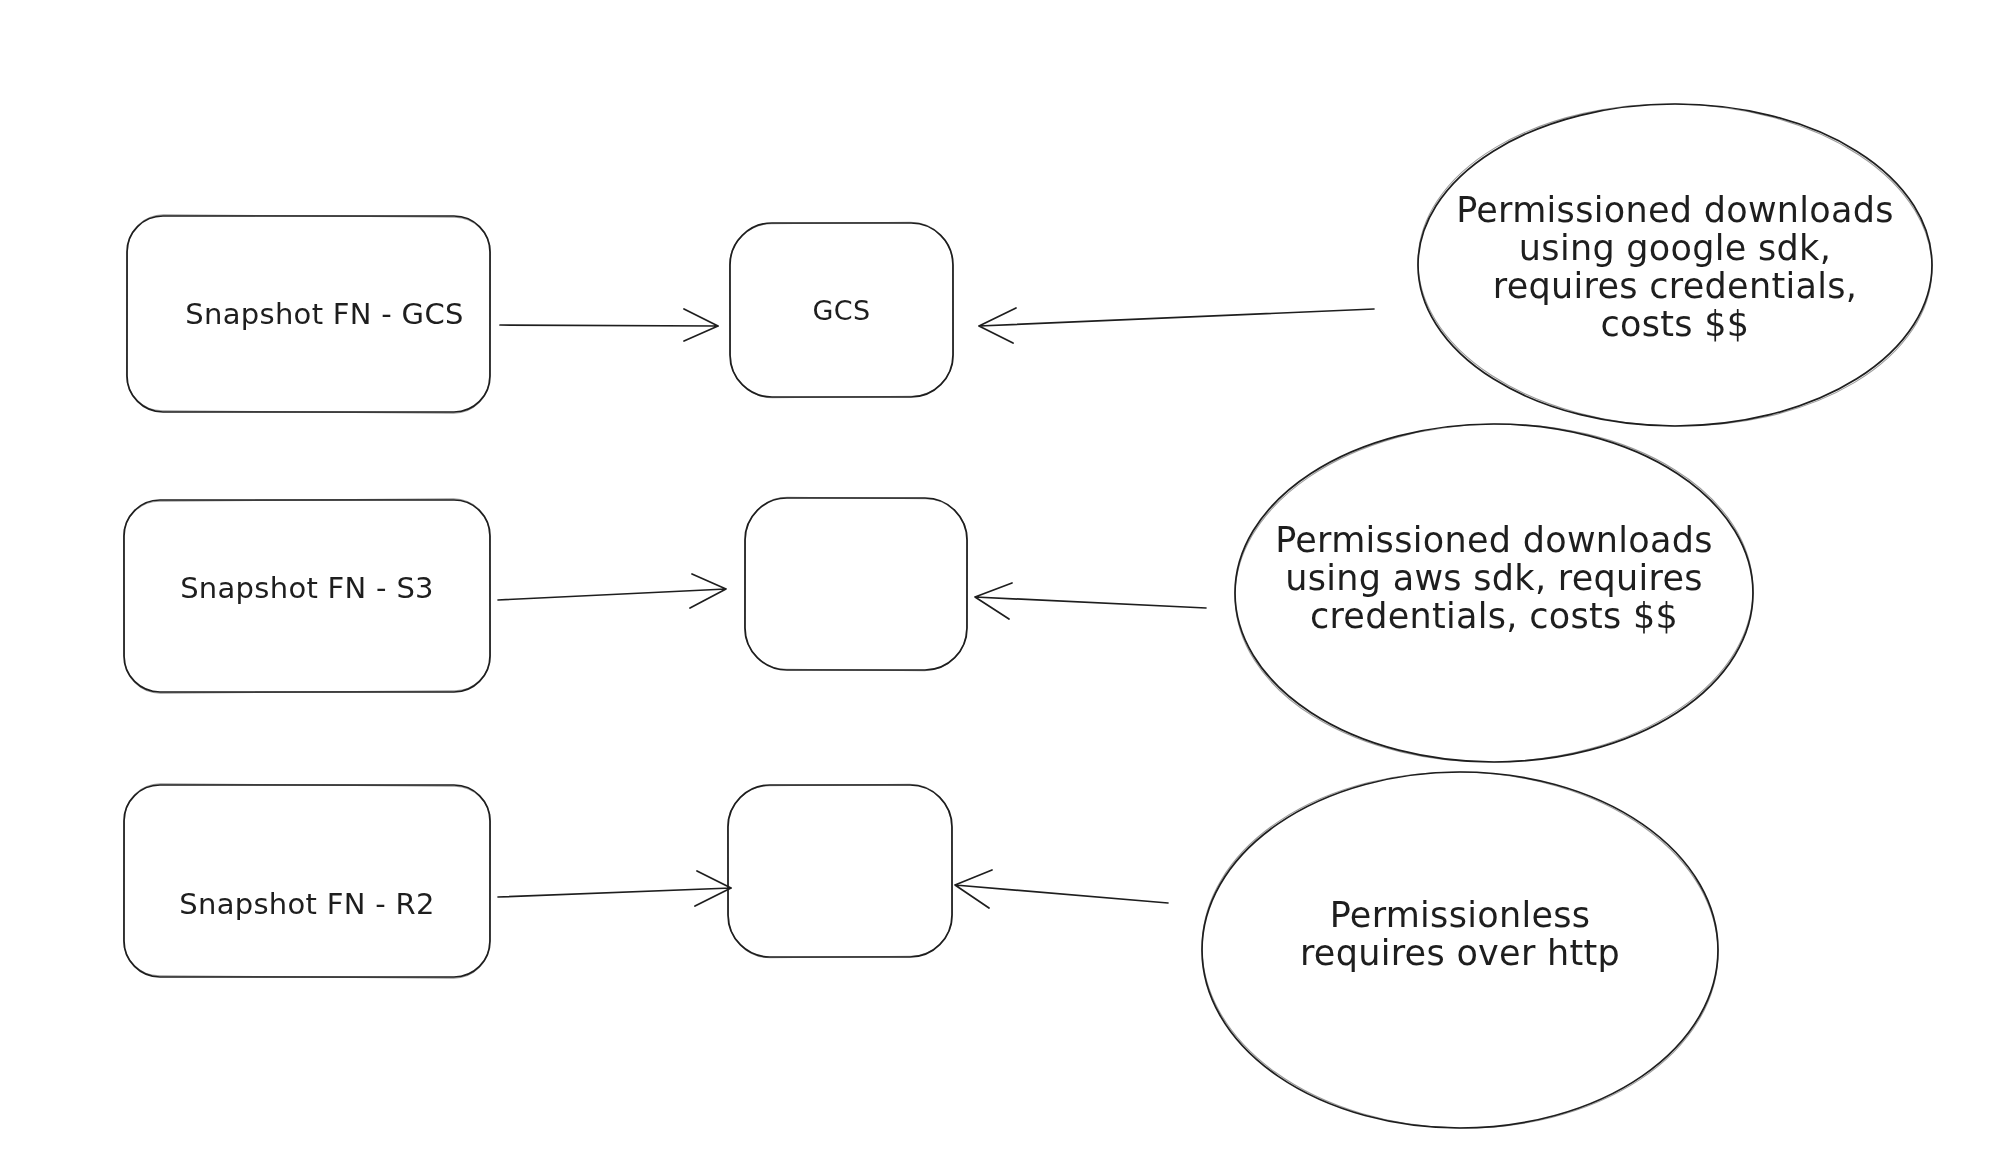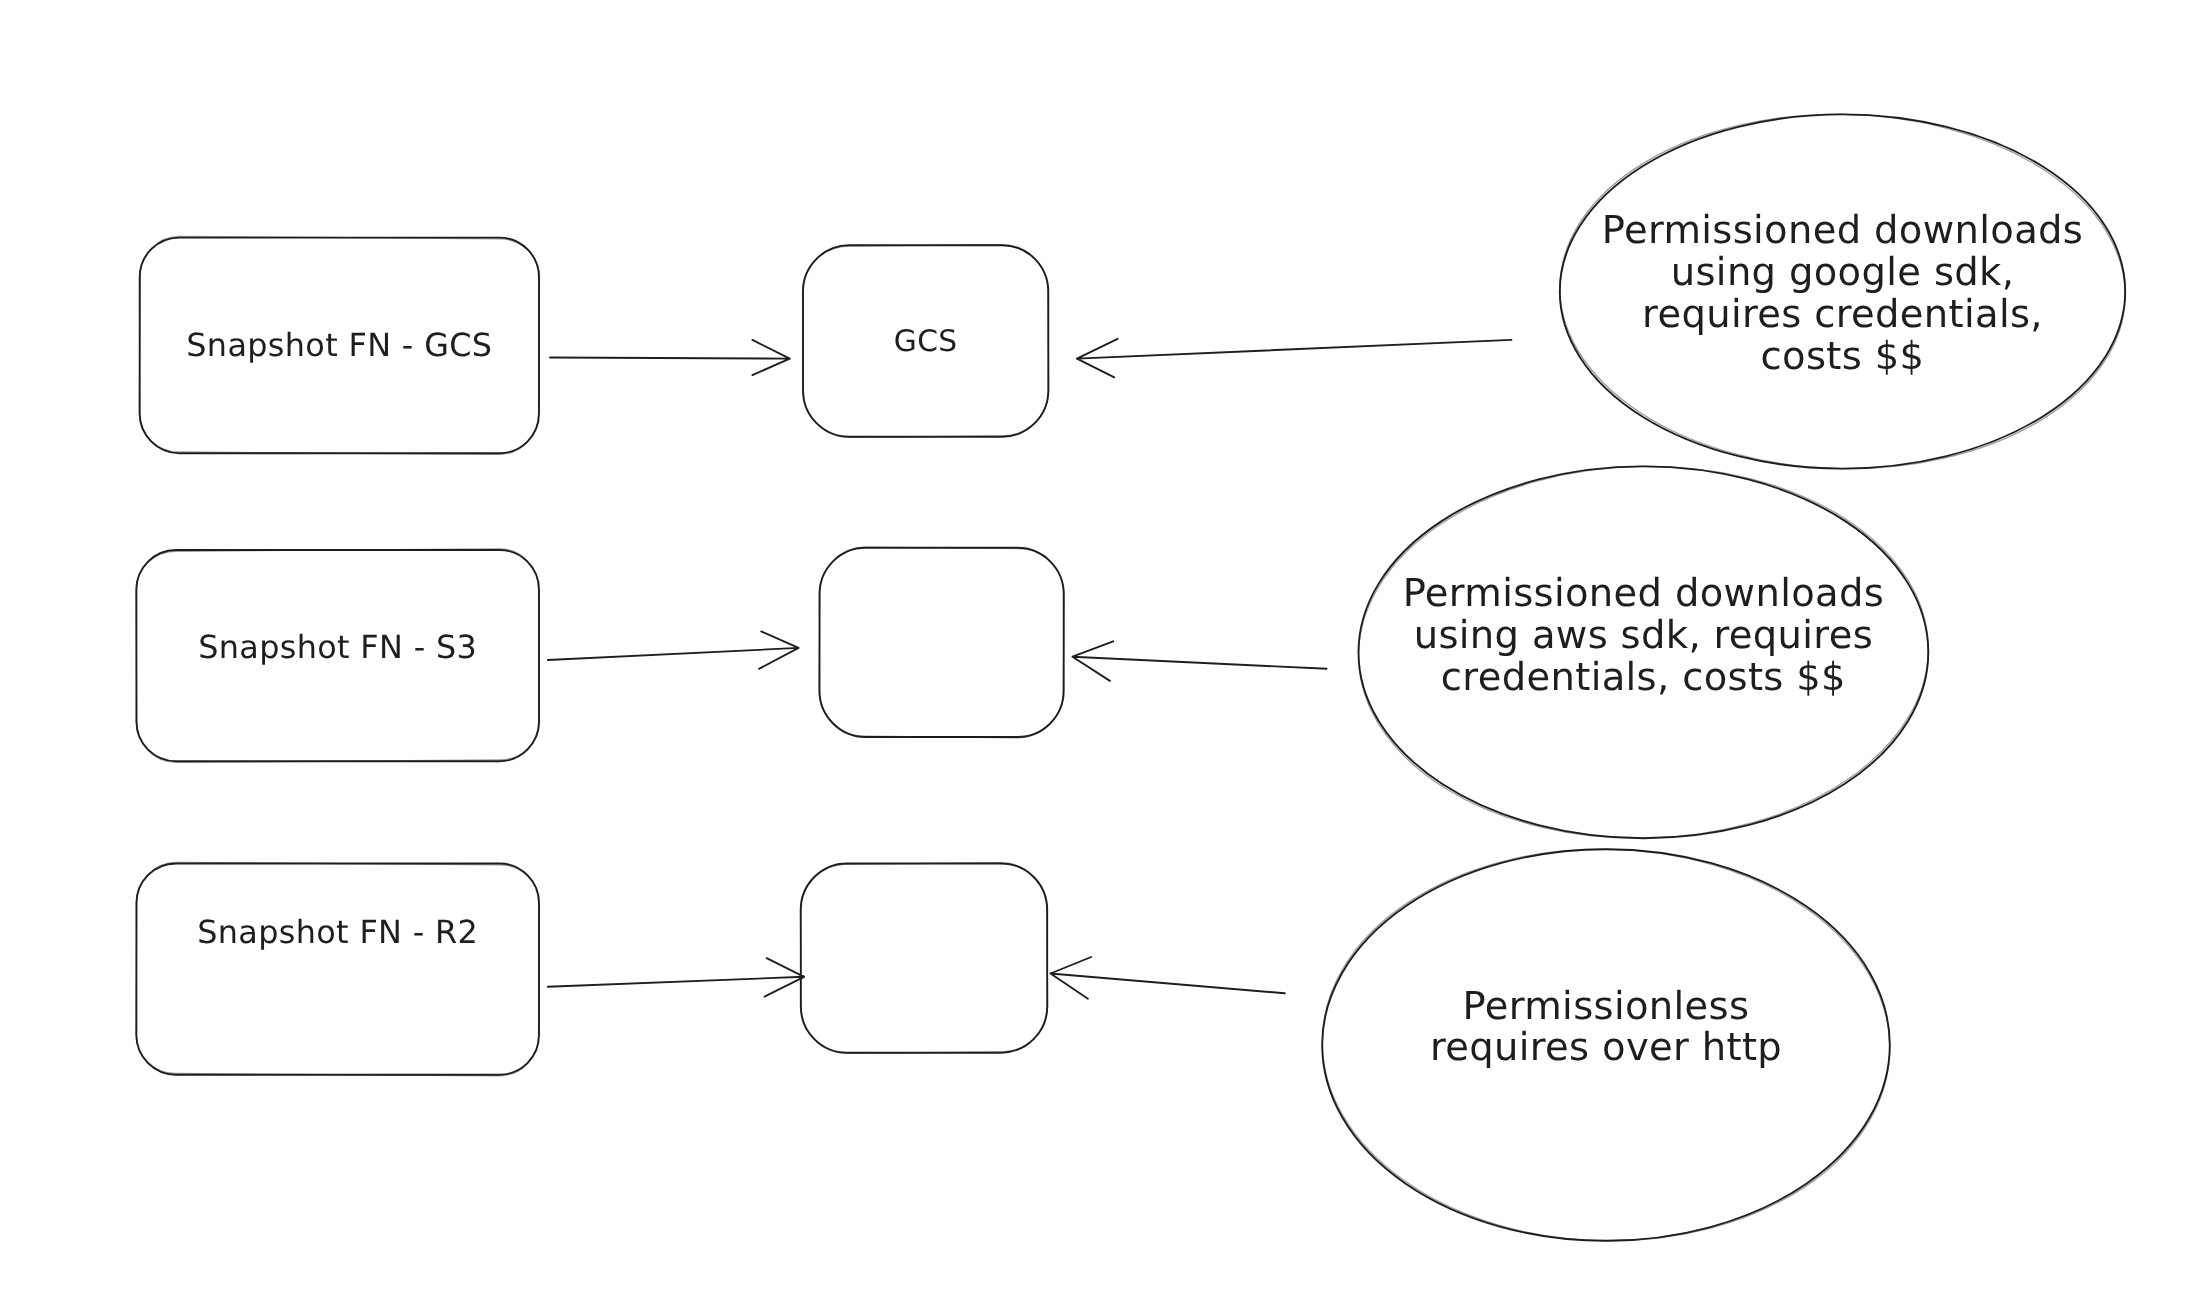--- a/index.html
+++ b/index.html
@@ -121,35 +121,35 @@
       <ellipse class="ghost" cx="1460" cy="950" rx="258" ry="178" transform="rotate(1.2 1460 950)"></ellipse>
     </g>
     <g>
       <path class="wire" d="M498 897 L731 888 M731 888 L697 871 M731 888 L695 906"></path>
     </g>
     <g>
       <path class="wire" d="M1168 903 L955 885 M955 885 L992 870 M955 885 L989 908"></path>
     </g>
   </svg>
 
-  <div class="label src-label" style="left:127px; top:216px; width:363px; height:196px;">Snapshot FN - GCS</div>
+  <div class="label src-label" style="left:127px; top:216px; width:363px; height:196px;padding-left:16px;">Snapshot FN - GCS</div>
   <div class="label store-label" style="left:730px; top:223px; width:223px; height:174px;">GCS</div>
   <div class="note" style="left:1435px; top:191px; width:480px;">
     <div class="line">Permissioned downloads</div>
     <div class="line">using google sdk,</div>
     <div class="line">requires credentials,</div>
     <div class="line">costs $$</div>
   </div>
 
   <div class="label src-label" style="left:124px; top:500px; width:366px; height:176px;">Snapshot FN - S3</div>
   <div class="note" style="left:1254px; top:521px; width:480px;">
     <div class="line">Permissioned downloads</div>
     <div class="line">using aws sdk, requires</div>
     <div class="line">credentials, costs $$</div>
   </div>
 
-  <div class="label src-label" style="left:124px; top:751px; width:366px; height:192px;">Snapshot FN - R2</div>
+  <div class="label src-label" style="left:124px; top:808px; width:366px; height:192px;">Snapshot FN - R2</div>
   <div class="note" style="left:1220px; top:896px; width:480px;">
     <div class="line">Permissionless</div>
     <div class="line">requires over http</div>
   </div>
 
 </div>
 
 </body></html>

